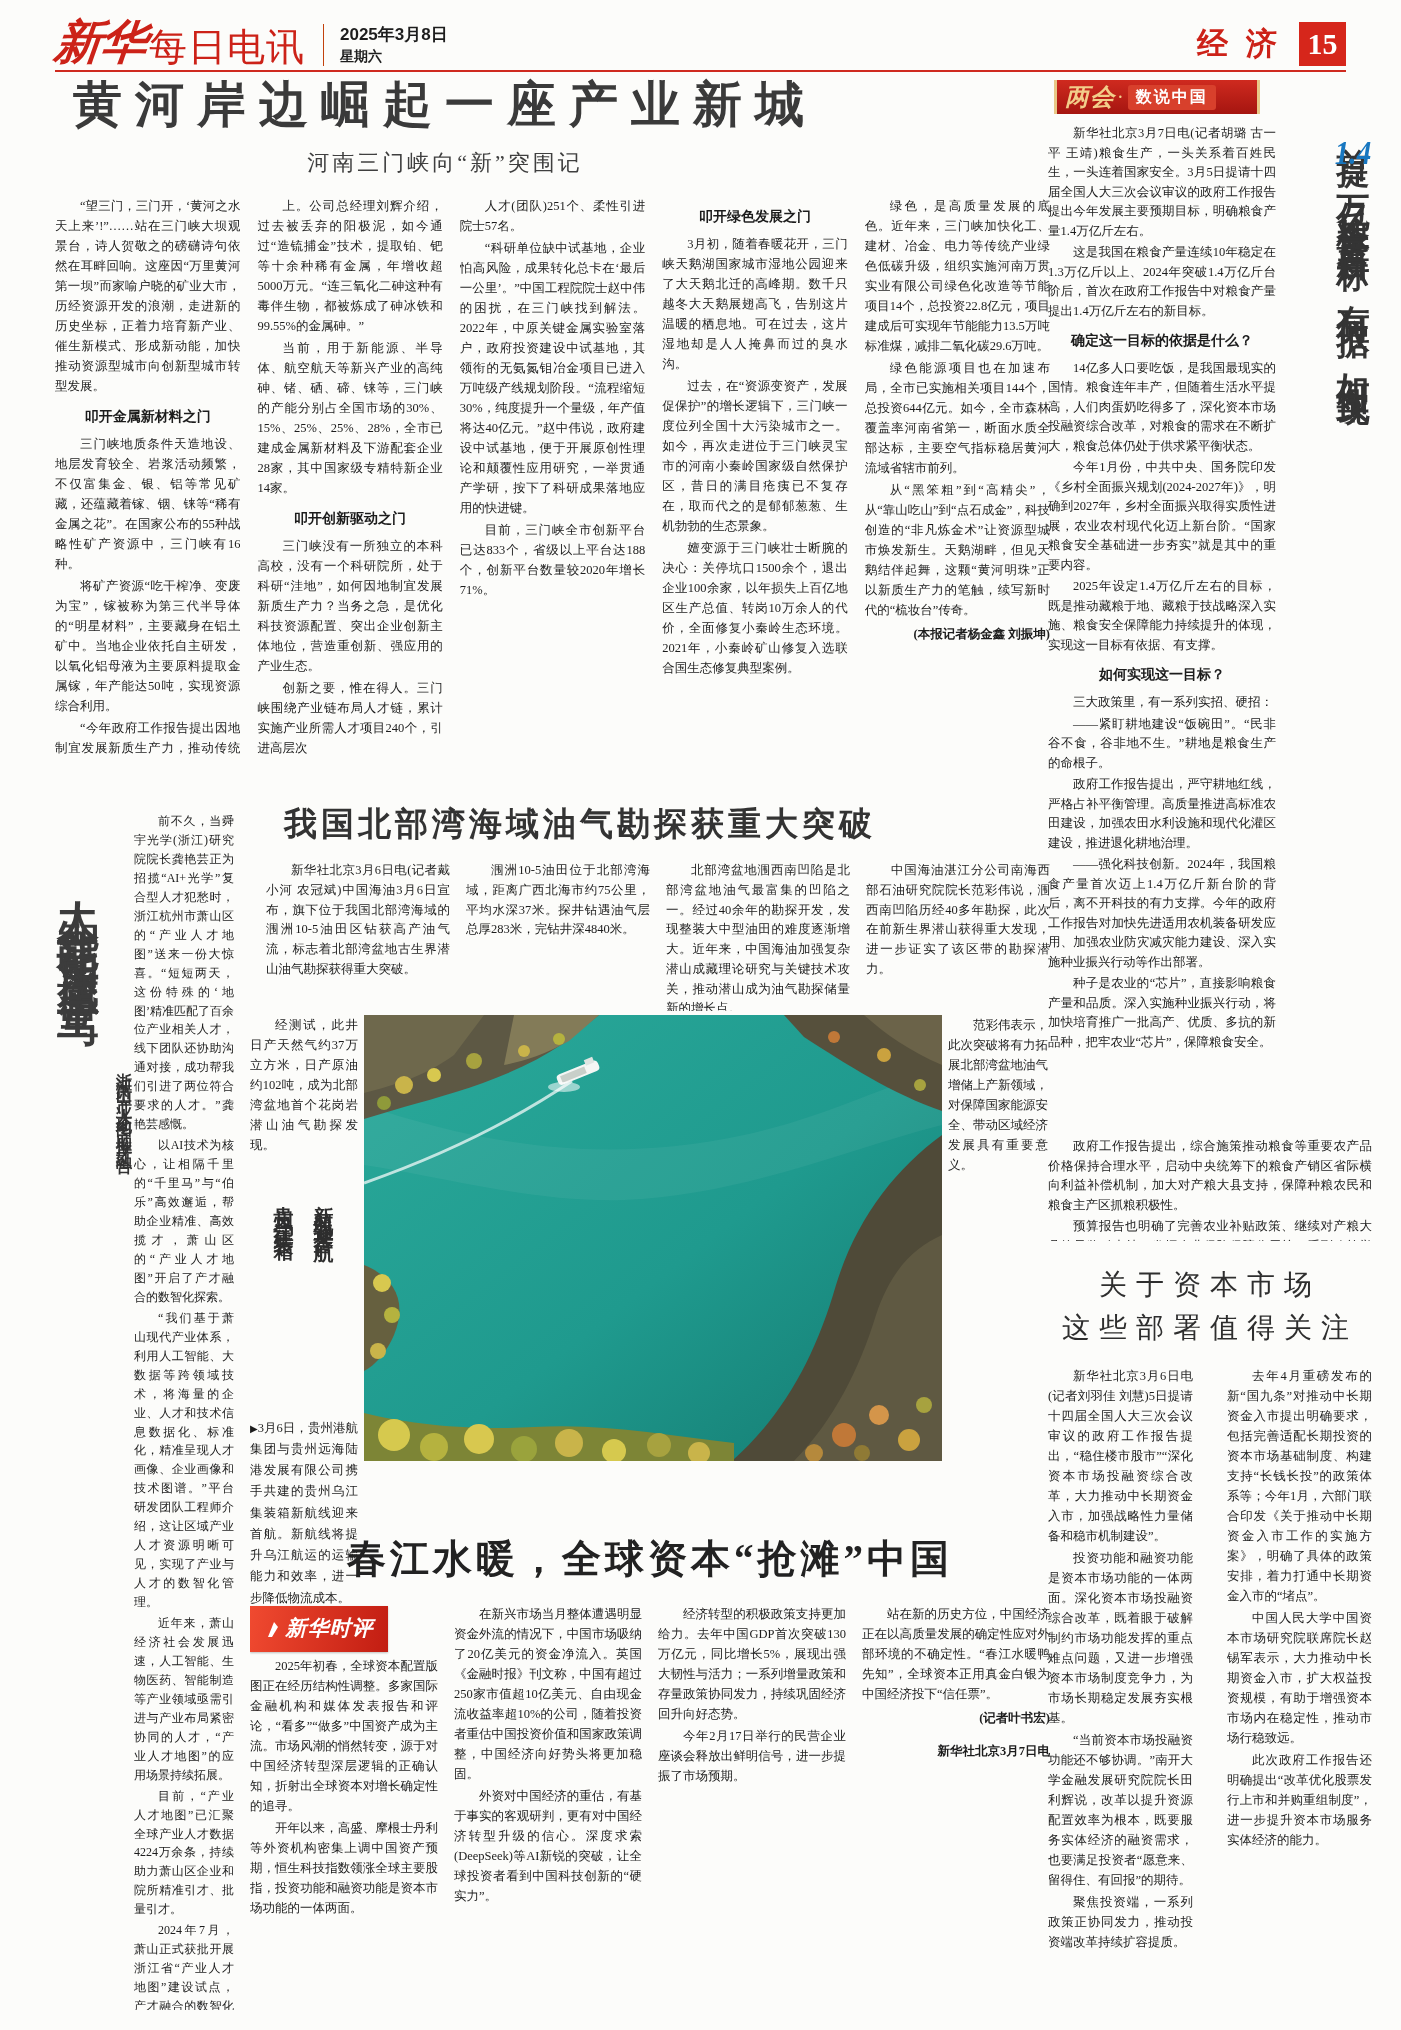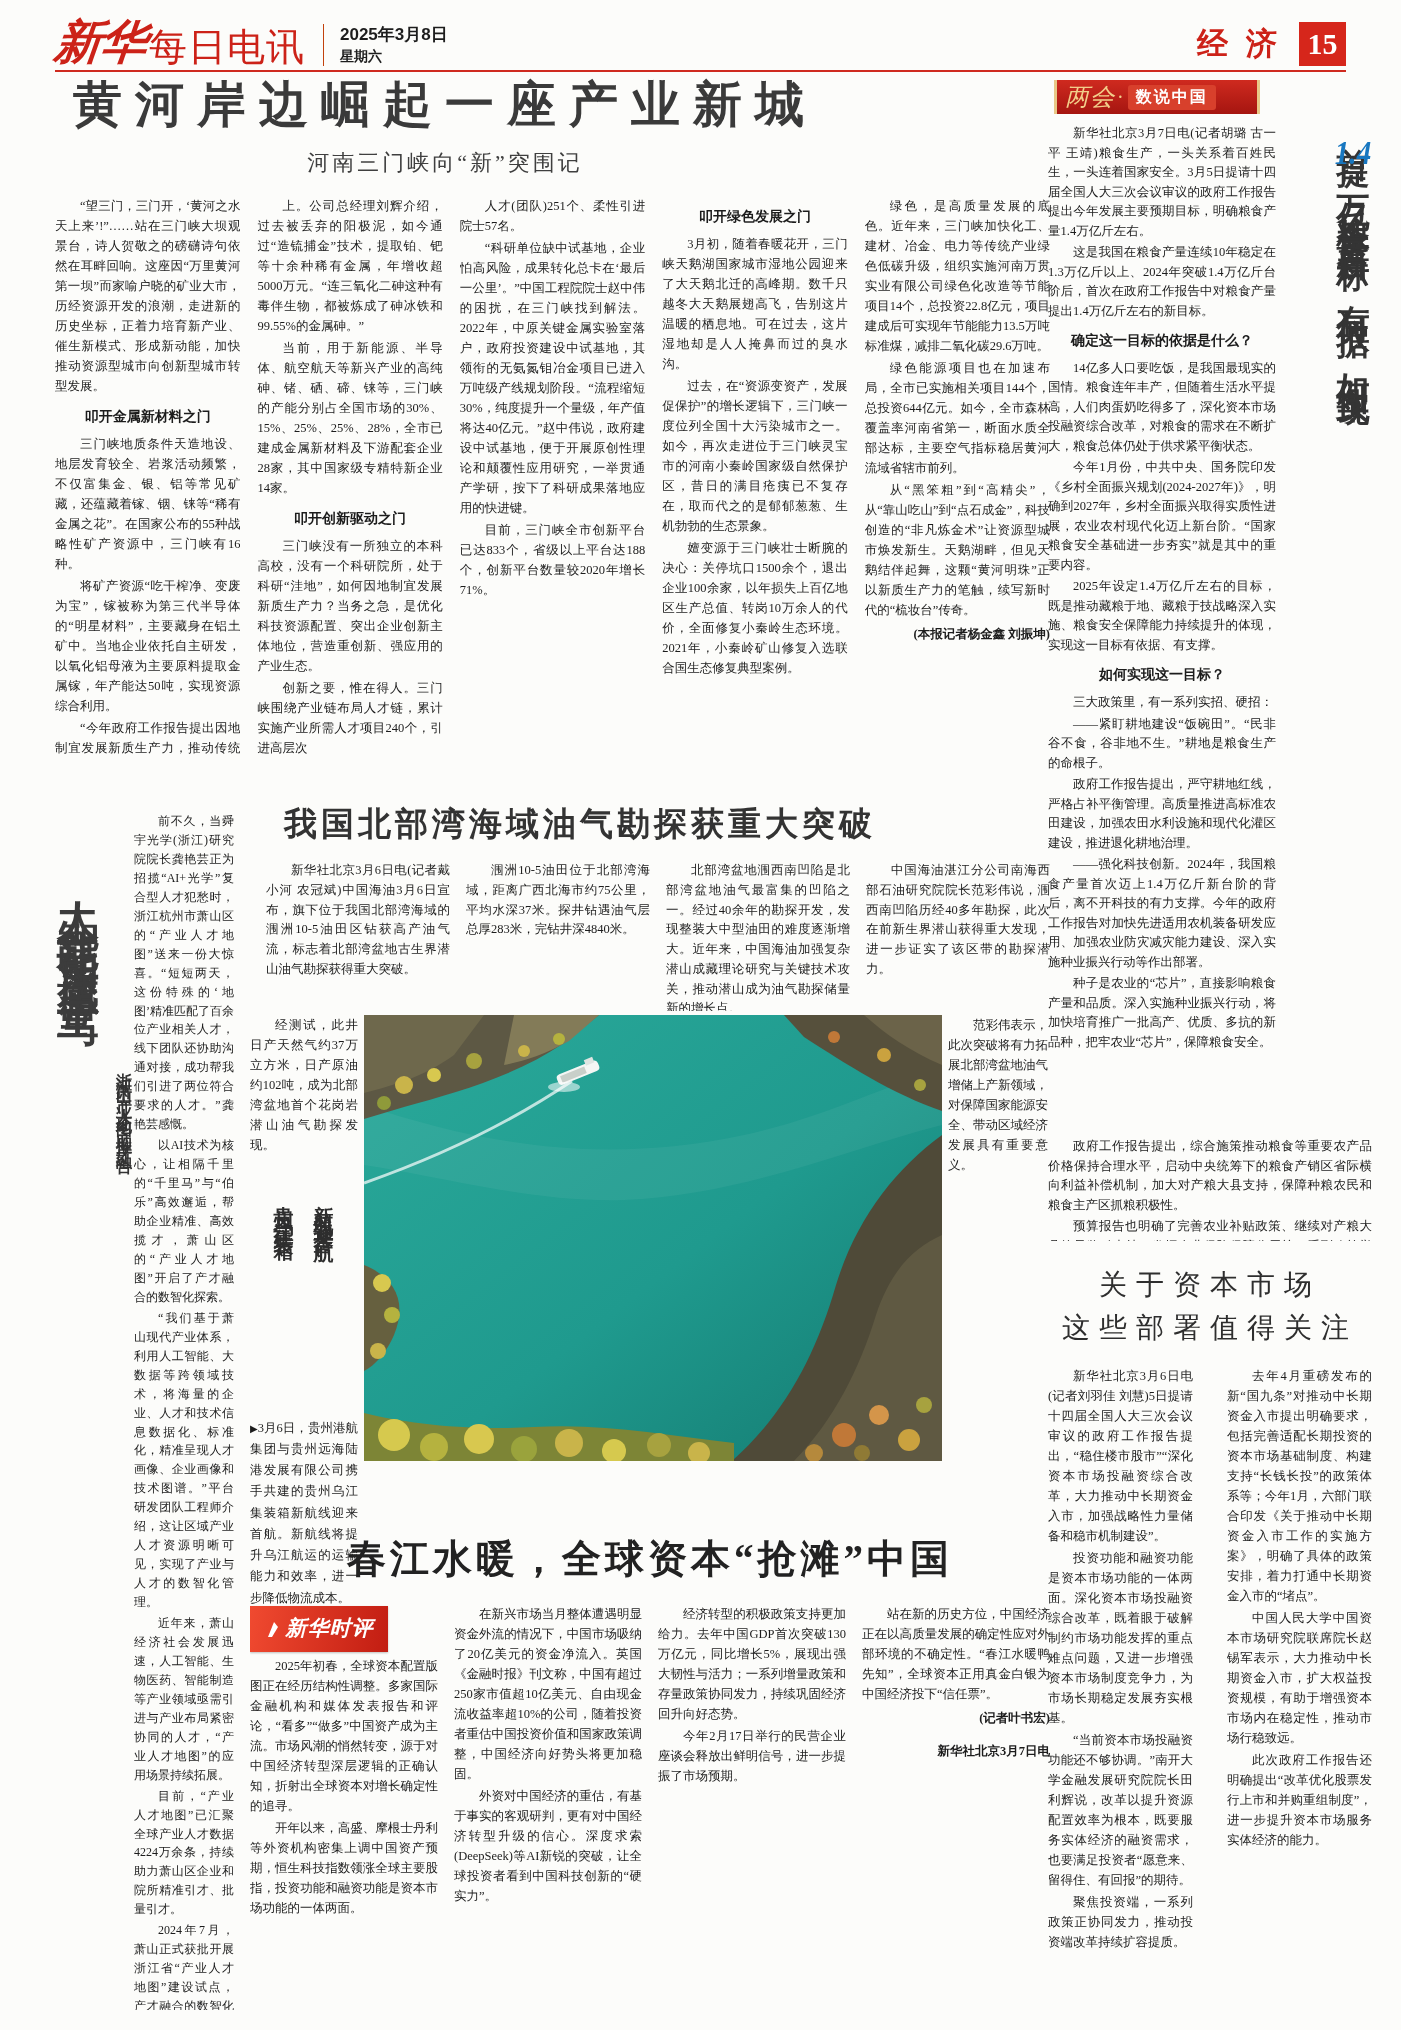--- a/index.html
+++ b/index.html
@@ -31,21 +31,21 @@
   .main-art{position:absolute;left:55px;top:78px;width:995px;}
   .main-hl{width:780px;text-align:center;font-size:49px;font-weight:bold;color:var(--hl);letter-spacing:13px;line-height:1.1;}
   .main-sub{width:780px;text-align:center;font-size:22px;letter-spacing:3px;color:#3f3f3f;margin-top:16px;}
   .cols{display:flex;gap:17px;margin-top:18px;height:562px;overflow:hidden;}
   .col{flex:1;font-size:12.5px;line-height:1.6;overflow:hidden;}
   
   .rail{position:absolute;left:1048px;top:80px;width:324px;}
   .lh-badge{margin-left:6px;width:206px;height:34px;display:flex;align-items:center;
             background:linear-gradient(#cf2a1f,#a51510);border-left:3px solid #e8c887;border-right:3px solid #e8c887;
             padding:0 8px;box-sizing:border-box;}
-  .lh-badge .cal{color:#f2cd8a;font-size:24px;font-weight:normal;font-style:italic;letter-spacing:1px;}
+  .lh-badge .cal{color:#f2cd8a;font-size:24px;font-weight:bold;font-style:italic;letter-spacing:1px;}
   .lh-badge .dot{color:#f2cd8a;font-size:20px;margin:0 4px 0 2px;}
   .lh-badge .chip{background:#d8402c;color:#fff;font-size:16px;font-weight:bold;padding:2px 8px;border-radius:3px;
                   font-family:"Liberation Sans","DejaVu Sans",sans-serif;letter-spacing:2px;}
   .rail-row{display:flex;margin-top:10px;height:1005px;}
   .grain-col{width:228px;font-size:12.5px;line-height:1.56;overflow:hidden;}
   .v-head{width:88px;margin-left:8px;margin-top:-2px;writing-mode:vertical-rl;
           font-size:33px;font-weight:bold;color:#343434;letter-spacing:7px;line-height:1.2;}
   .v-head .num{color:var(--blue);font-style:italic;text-combine-upright:all;letter-spacing:0;}
   .grain-tail{margin-top:8px;font-size:12.5px;line-height:1.56;height:104px;overflow:hidden;}
   .cap-hl{margin-top:22px;text-align:center;font-size:28px;letter-spacing:9px;color:#2e2e2e;line-height:1.55;}

